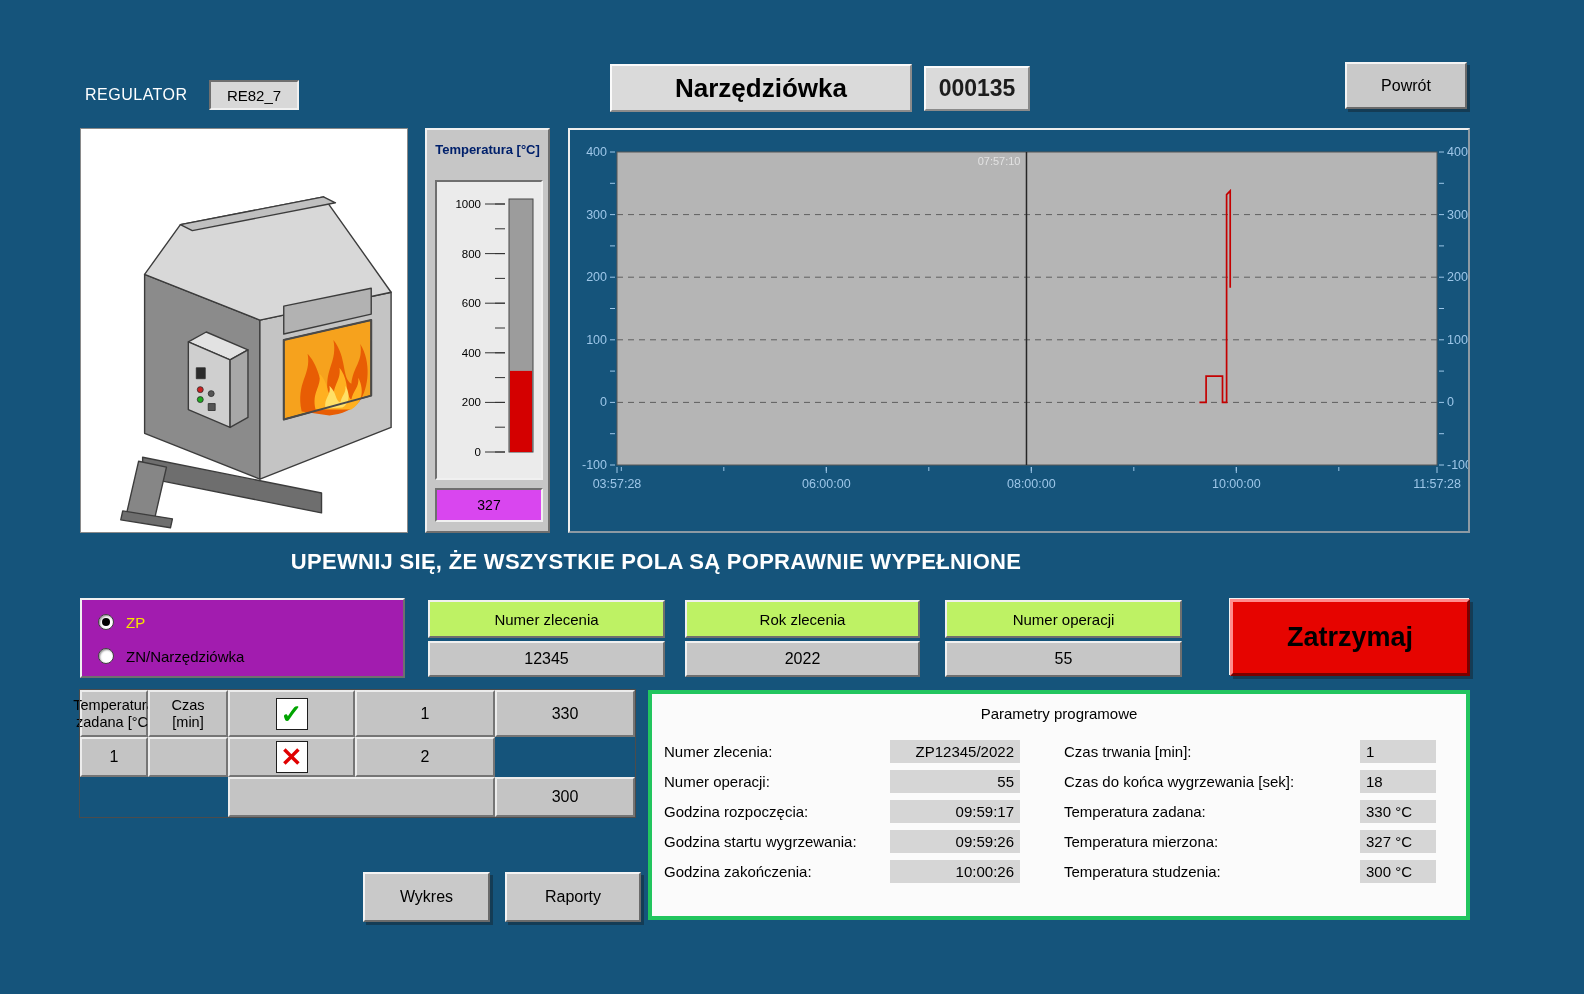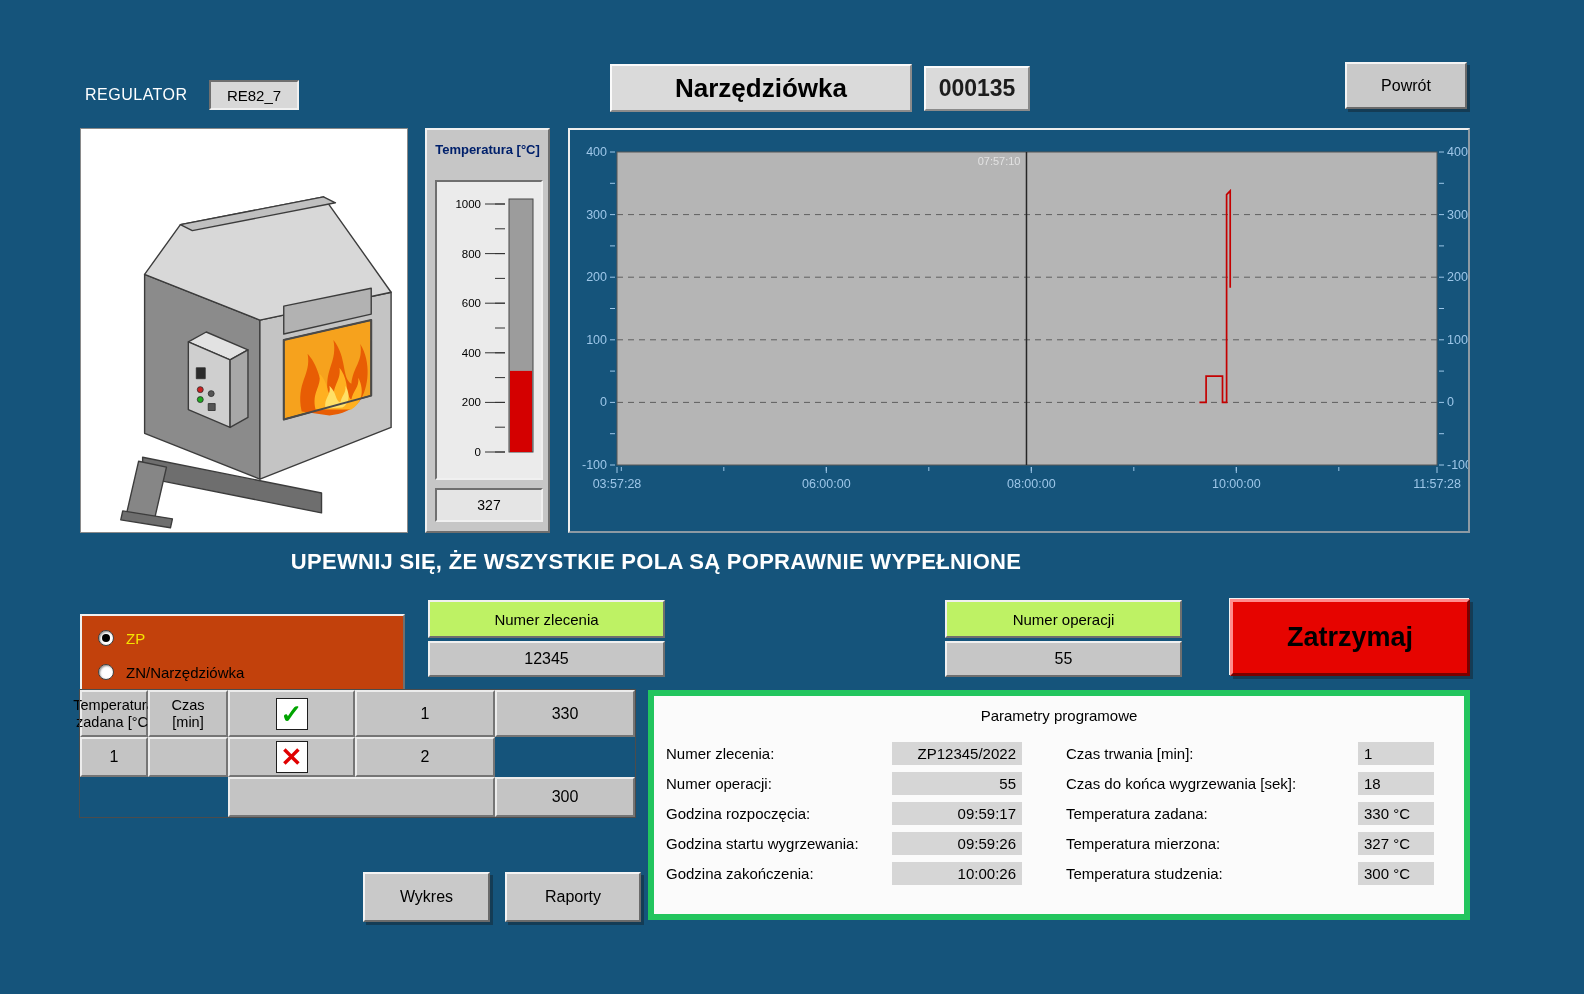--- a/index.html
+++ b/index.html
@@ -30,30 +30,30 @@
   .wykres-btn { left:363px; top:872px; width:127px; height:50px; }
   .raporty-btn { left:505px; top:872px; width:136px; height:50px; }
 
   .furnace-panel { position:absolute; left:80px; top:128px; width:328px; height:405px; background:#ffffff;
                    border:1px solid #8a8a8a; box-sizing:border-box; }
   .furnace-panel svg { display:block; width:100%; height:100%; }
 
   .gauge-panel { position:absolute; left:425px; top:128px; width:125px; height:405px; background:#c6c6c6; box-sizing:border-box; }
   .gauge-title { position:absolute; left:0; top:12px; width:100%; text-align:center; font-size:13px; font-weight:bold; color:#00206b; }
   .gauge-scale { position:absolute; left:8px; top:50px; width:108px; height:300px; background:#ebebeb; box-sizing:border-box; }
-  .gauge-value { position:absolute; left:8px; top:358px; width:108px; height:34px; background:#e5e5e5; box-sizing:border-box;
+  .gauge-value { position:absolute; left:8px; top:358px; width:108px; height:34px; background:#d946ef; box-sizing:border-box;
                  display:flex; align-items:center; justify-content:center; font-size:14px; }
 
   .chart-panel { position:absolute; left:568px; top:128px; width:902px; height:405px; box-sizing:border-box;
                  border:2px solid; border-color:#eeeeee #8d9aa3 #8d9aa3 #eeeeee; }
 
   .warning { position:absolute; left:0; top:549px; width:1312px; text-align:center; color:#ffffff;
              font-size:22px; font-weight:bold; letter-spacing:.3px; }
 
-  .mode-panel { position:absolute; left:80px; top:614px; width:325px; height:92px; background:#c2410c; box-sizing:border-box; }
+  .mode-panel { position:absolute; left:80px; top:598px; width:325px; height:80px; background:#a21caf; box-sizing:border-box; }
   .mode-row { position:absolute; left:16px; height:24px; display:flex; align-items:center; gap:12px; cursor:pointer; }
   .mode-row.r1 { top:10px; } .mode-row.r2 { top:44px; }
   .radio { width:16px; height:16px; border-radius:50%; background:#fff; border:1px solid #3f3f3f;
            box-shadow: inset 1px 1px 2px rgba(0,0,0,.45); box-sizing:border-box; flex:0 0 auto; }
   .radio.sel::after { content:''; display:block; width:8px; height:8px; border-radius:50%; background:#000; margin:3px; }
   .mode-lbl { font-size:15px; }
 
   .fgroup { position:absolute; top:600px; }
   .fhead { height:38px; background:#bef264; display:flex; align-items:center; justify-content:center;
            font-size:15px; box-sizing:border-box; }
@@ -71,21 +71,21 @@
   .cell { background:#c4c4c4; border:2px solid; border-color:#ececec #757575 #757575 #ececec;
           display:flex; align-items:center; justify-content:center; text-align:center;
           font-size:16px; box-sizing:border-box; }
   .cell.hd { font-size:14.5px; line-height:1.15; padding:0 4px; }
   .status { width:30px; height:30px; background:#ffffff; border:1px solid #1e1e1e;
             display:flex; align-items:center; justify-content:center; font-size:26px; font-weight:bold; line-height:1; }
   .status.ok  { color:#00a400; }
   .status.err { color:#e00000; }
 
   .params { position:absolute; left:648px; top:690px; width:822px; height:230px; background:#fbfbfb;
-            border:6px solid #22c55e; box-sizing:border-box; }
+            border:4px solid #22c55e; box-sizing:border-box; }
   .params-title { text-align:center; font-size:15px; margin-top:11px; }
   .params-cols { display:flex; margin-top:15px; }
   .pcol-left  { width:372px; padding-left:12px; padding-right:4px; box-sizing:border-box; }
   .pcol-right { flex:1; padding-left:40px; padding-right:30px; box-sizing:border-box; }
   .prow { display:flex; align-items:center; height:29.8px; }
   .plbl { font-size:15px; white-space:nowrap; }
   .pval { background:#d6d6d6; height:23px; line-height:23px; font-size:15px; padding:0 6px; box-sizing:border-box; }
   .pval-l { width:130px; margin-left:auto; text-align:right; }
   .pval-r { width:76px;  margin-left:auto; text-align:left; }
 </style>
@@ -247,20 +247,24 @@
     <div class="mode-row r2">
       <span class="radio"></span>
       <span class="mode-lbl" style="color: rgb(0, 0, 0);">ZN/Narzędziówka</span>
     </div>
   </div>
 
   <div class="fgroup" style="left:428px; width:237px;">
     <div class="fhead raised">Numer zlecenia</div>
     <div class="fval raised">12345</div>
   </div>
+  <div class="fgroup" style="left:685px; width:235px;">
+    <div class="fhead raised">Rok zlecenia</div>
+    <div class="fval raised">2022</div>
+  </div>
   <div class="fgroup" style="left:945px; width:237px;">
     <div class="fhead raised">Numer operacji</div>
     <div class="fval raised">55</div>
   </div>
 
   <div class="stop-btn" style="background: rgb(230, 4, 0);">Zatrzymaj</div>
 
   <div class="steps">
     <div class="cell hd">Temperatura zadana [°C]</div>
     <div class="cell hd">Czas [min]</div>

